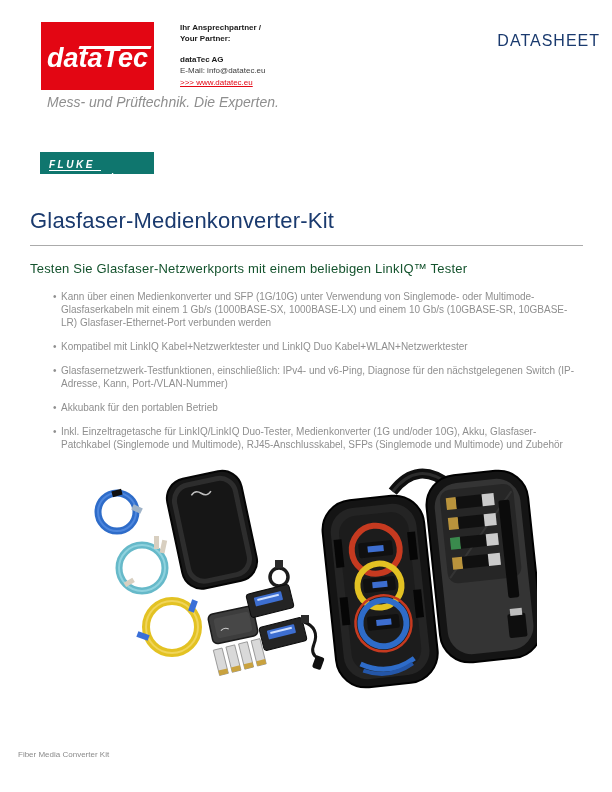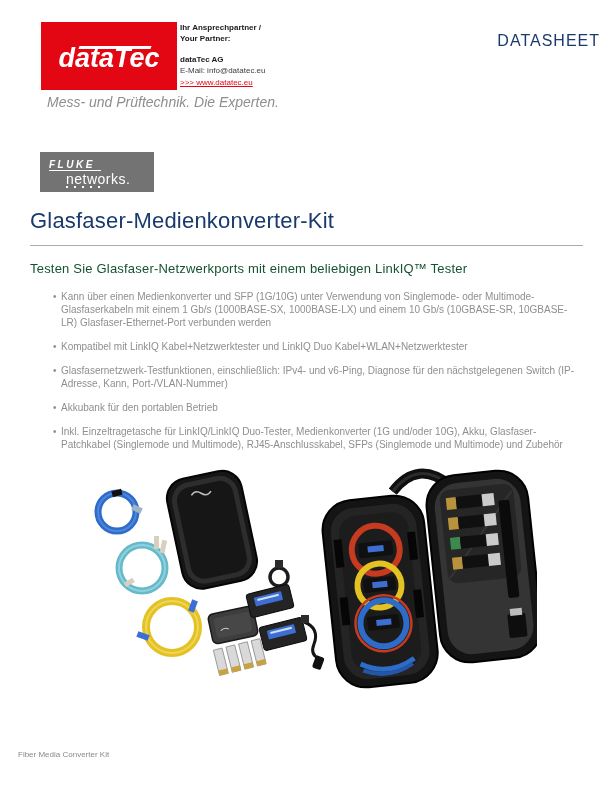--- a/index.html
+++ b/index.html
@@ -4,21 +4,21 @@
 <style>
   html,body{margin:0;padding:0;}
   body{
     width:612px;height:792px;background:#ffffff;position:relative;overflow:hidden;
     font-family:"Liberation Sans", sans-serif;color:#333;
   }
   .abs{position:absolute;}
 
   
   .logo-box{
-    left:41px;top:22px;width:136px;height:68px;background:#e30613;
+    left:41px;top:22px;width:113px;height:68px;background:#e30613;
     display:flex;align-items:center;justify-content:center;
   }
   .logo-text{
     color:#fff;font-size:27px;font-weight:bold;font-style:italic;
     letter-spacing:0px;position:relative;top:2px;
   }
   .logo-bar{position:absolute;left:38px;top:24px;width:72px;height:3px;background:#fff;transform:skewX(-18deg);}
   .tagline{left:47px;top:94px;font-size:14px;color:#8e8e8e;font-style:italic;}
 
   .contact{left:180px;top:22px;font-size:8px;line-height:11px;color:#3c3c3c;}
@@ -26,21 +26,21 @@
   .contact .gap{height:10px;}
   .site-link{color:#e30613;font-weight:normal;text-decoration:underline;display:inline-block;margin-top:1px;cursor:pointer;}
 
   .datasheet{
     left:460px;top:32px;width:140px;text-align:right;
     color:#1a3a6e;font-size:16px;letter-spacing:1px;font-weight:normal;
   }
 
   
   .fluke{
-    left:40px;top:152px;width:114px;height:40px;background:#737373;
+    left:40px;top:152px;width:114px;height:22px;background:#0f766e;
     color:#fff;overflow:hidden;
   }
   .fluke-l1{font-size:10px;font-weight:bold;letter-spacing:2.5px;margin:7px 0 0 9px;font-style:italic;}
   .fluke-l1-bar{position:absolute;left:9px;top:18px;width:52px;height:1px;background:#fff;}
   .fluke-l2{font-size:14px;margin:1px 3px 0 26px;letter-spacing:0.5px;}
   .fluke-dots{position:absolute;left:26px;top:34px;width:40px;height:2px;
     background:repeating-linear-gradient(90deg,#fff 0 2px,transparent 2px 8px);}
 
   
   .title{left:30px;top:208px;margin:0;font-size:22px;font-weight:normal;color:#1a3a6e;letter-spacing:0.2px;}

